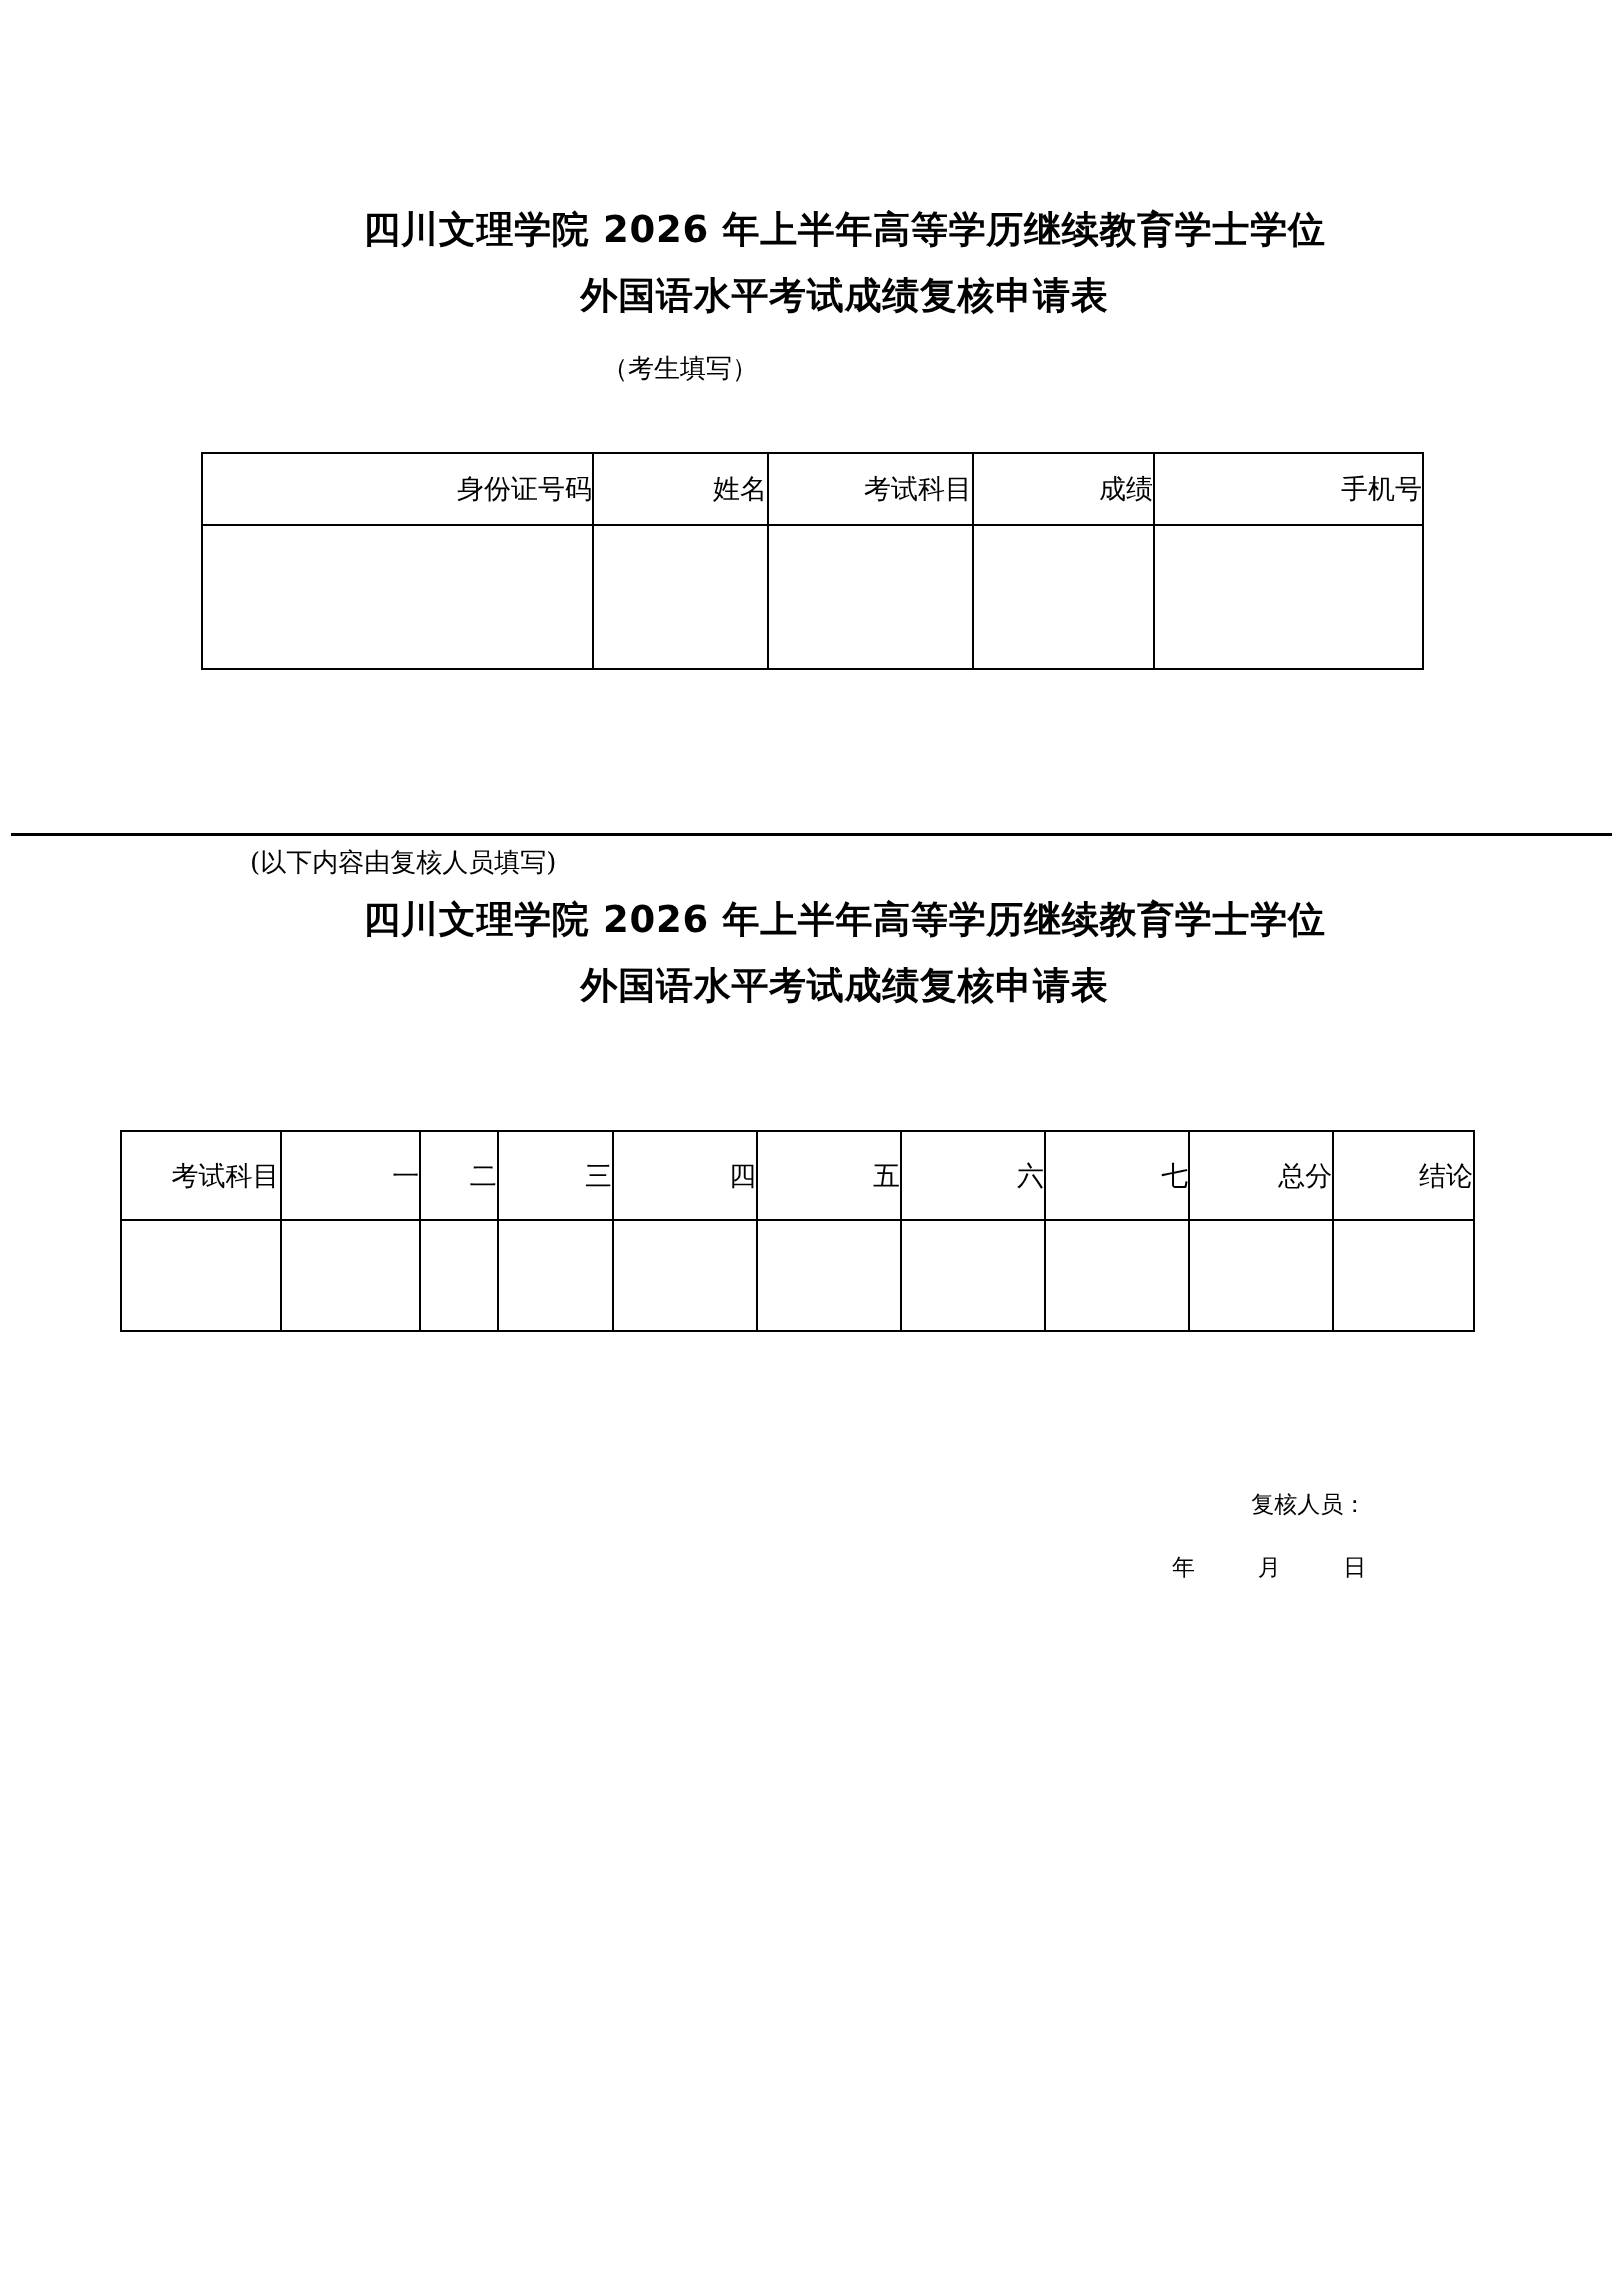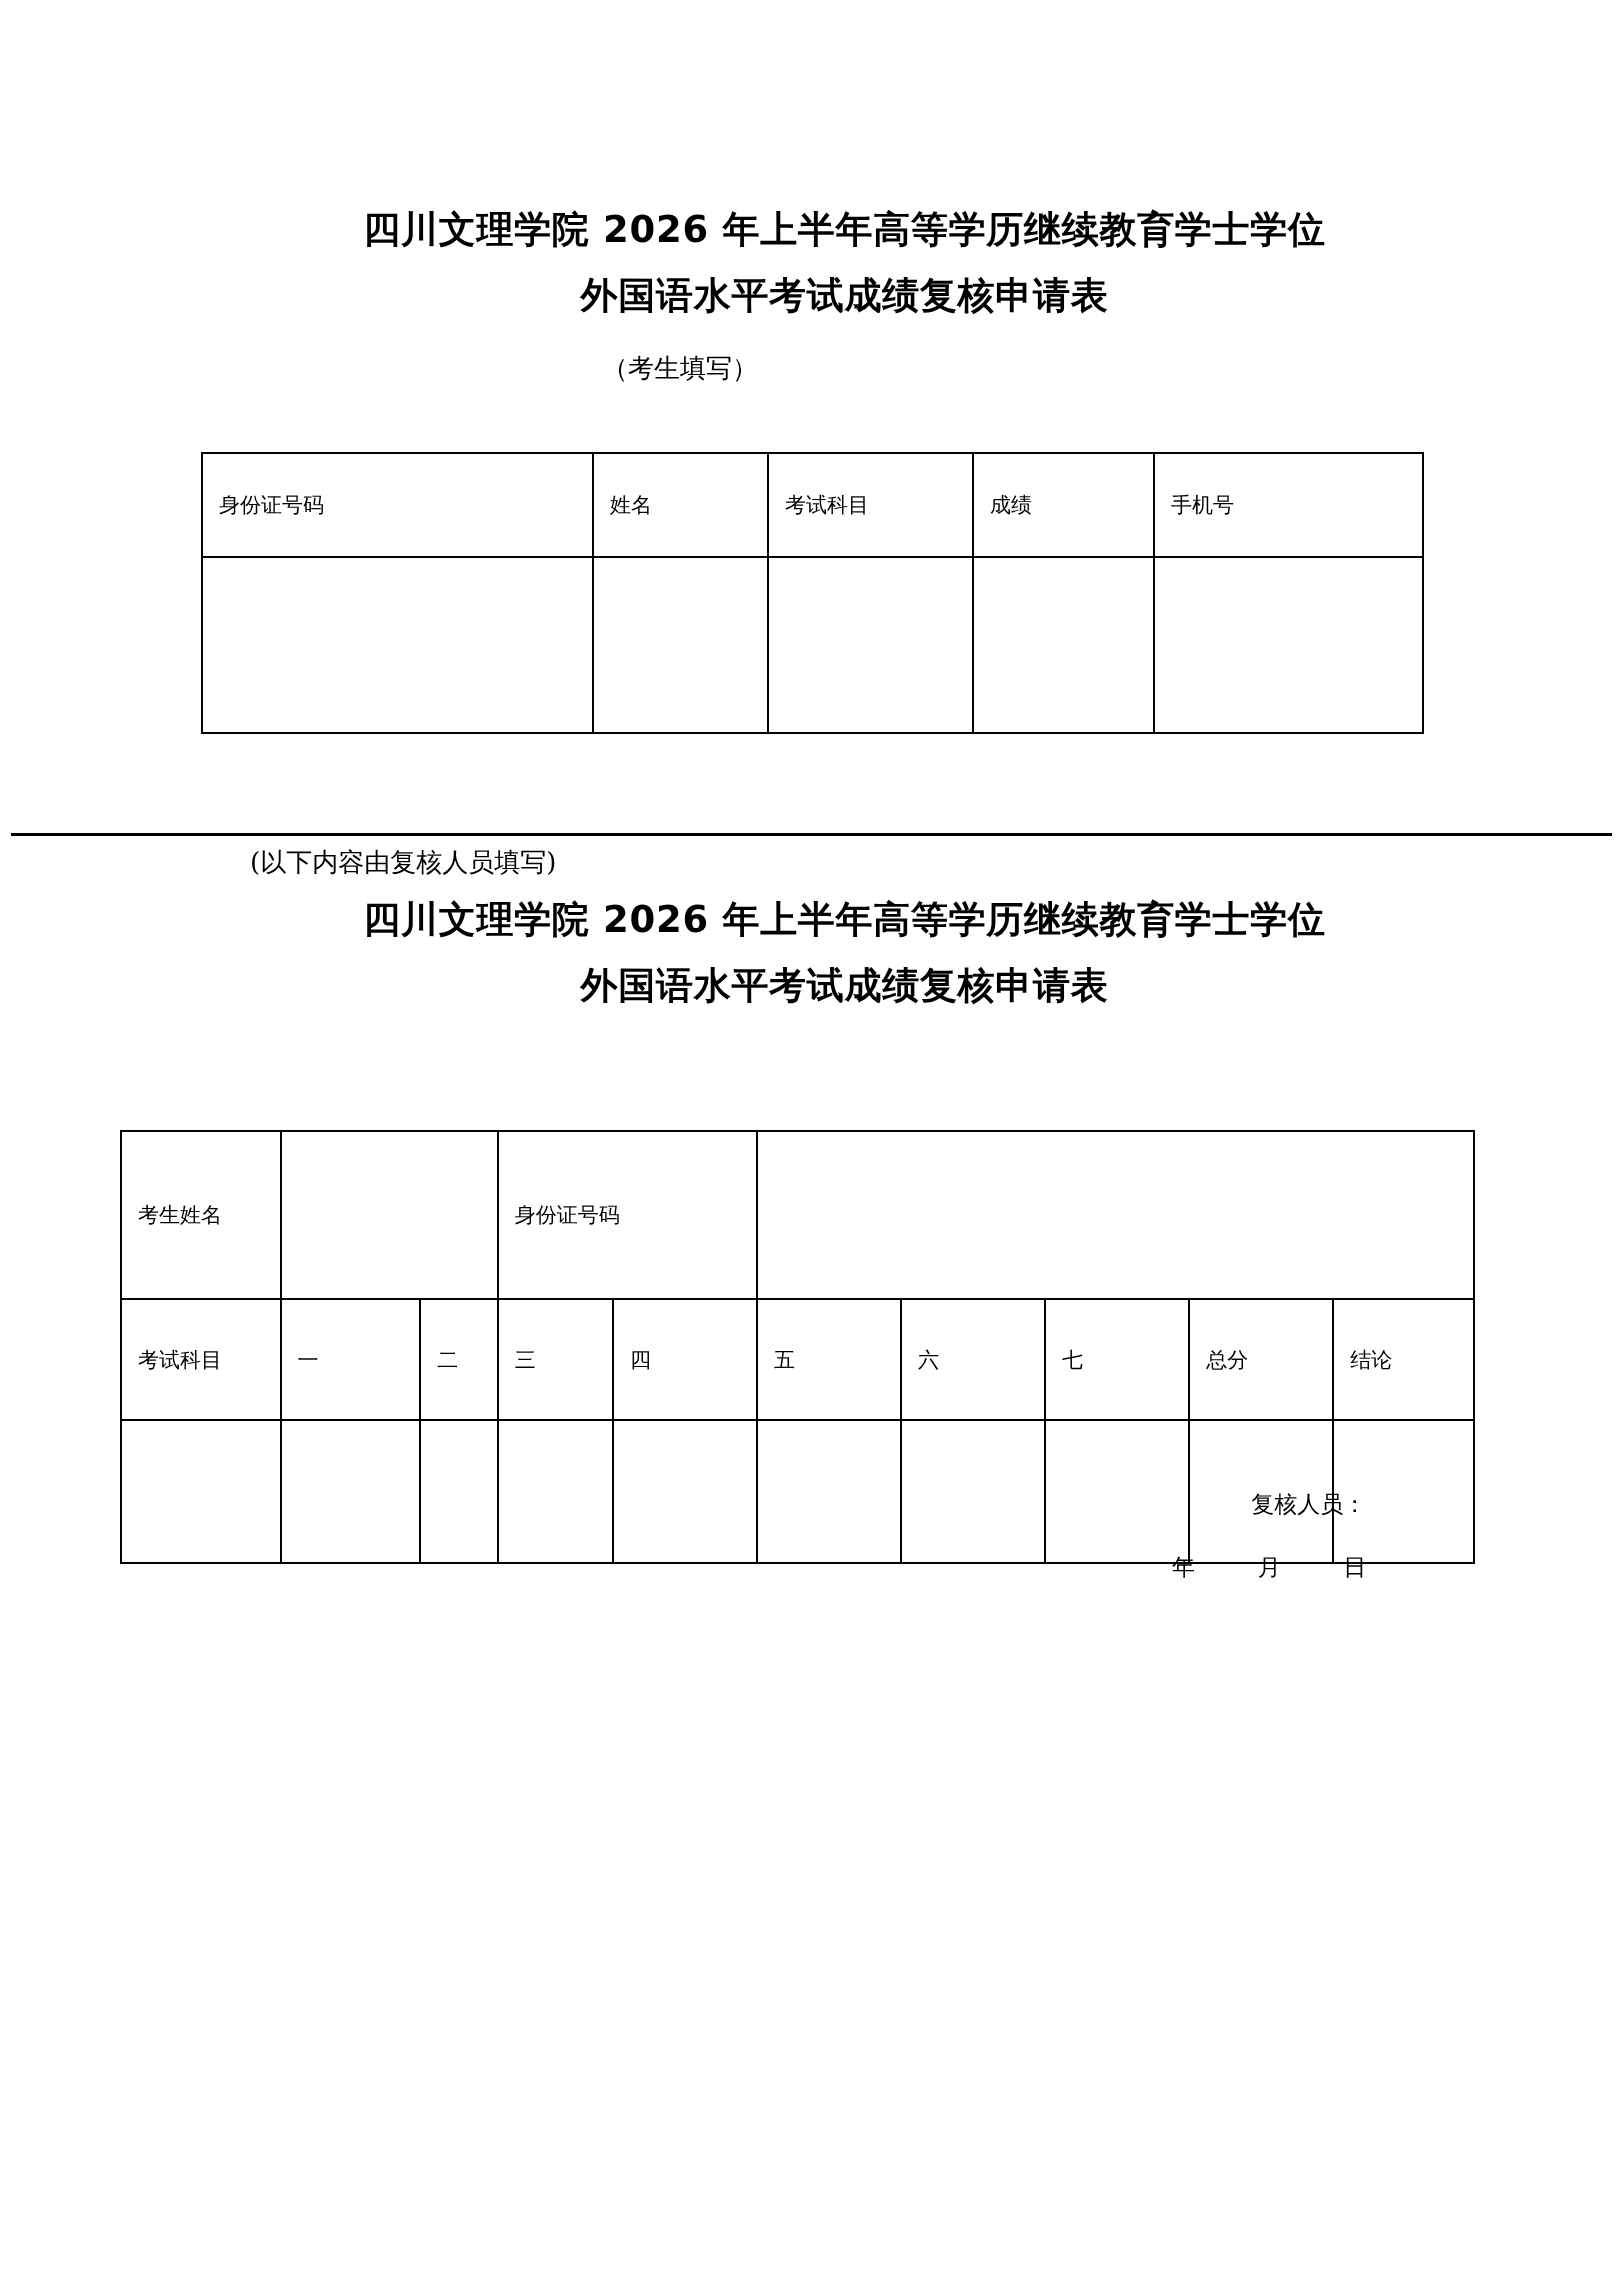--- a/index.html
+++ b/index.html
@@ -47,24 +47,24 @@
 
   
 
   table.form-table {
     border-collapse: collapse;
     table-layout: fixed;
     position: absolute;
   }
   table.form-table td {
     border: 2px solid #000000;
-    text-align: left;
+    text-align: right;
     vertical-align: middle;
-    font-size: 21px;
-    padding: 16px;
+    font-size: 27px;
+    padding: 0;
   }
 
   
   #table-applicant {
     left: 201px;
     top: 452px;
     width: 1220px;
   }
   #table-applicant td { height: 70px; }
   #table-applicant tr.data-row td { height: 142px; }
@@ -170,26 +170,20 @@
       <col style="width:70px">
       <col style="width:104px">
       <col style="width:130px">
       <col style="width:130px">
       <col style="width:130px">
       <col style="width:130px">
       <col style="width:130px">
       <col style="width:127px">
     </colgroup>
     <tbody>
-      <tr class="row-name">
-        <td>考生姓名</td>
-        <td colspan="2"></td>
-        <td colspan="2">身份证号码</td>
-        <td colspan="5"></td>
-      </tr>
       <tr class="row-subjects">
         <td>考试科目</td>
         <td>一</td>
         <td>二</td>
         <td>三</td>
         <td>四</td>
         <td>五</td>
         <td>六</td>
         <td>七</td>
         <td>总分</td>

